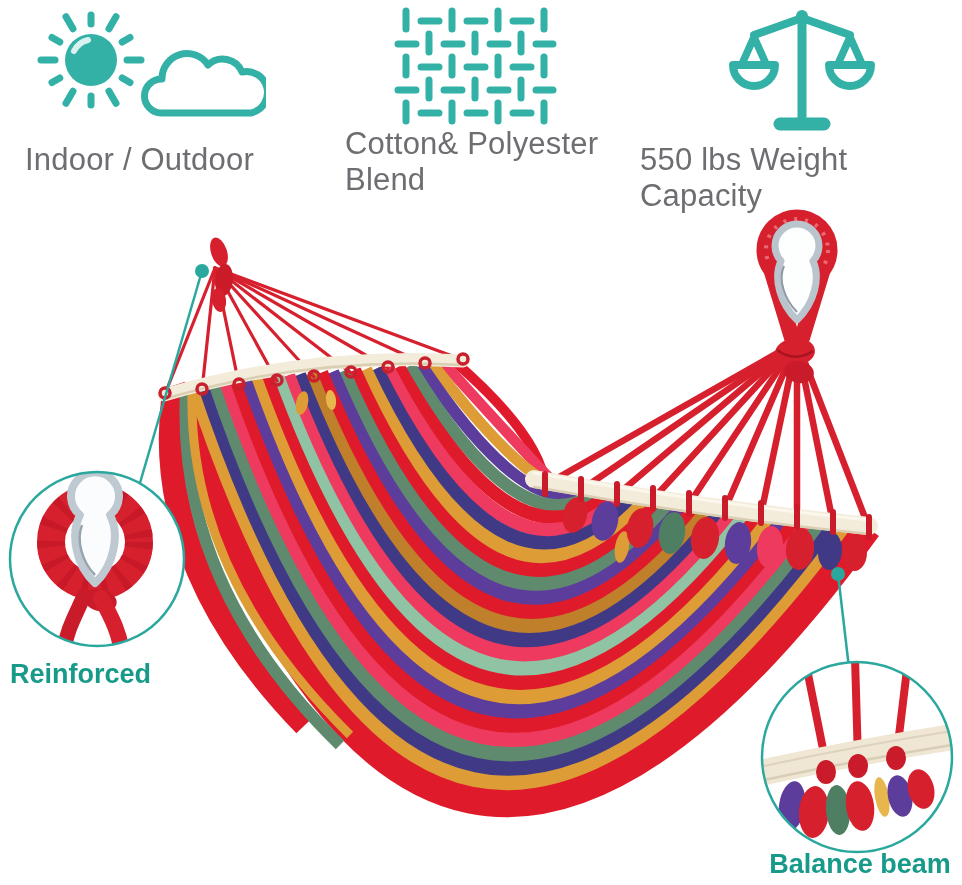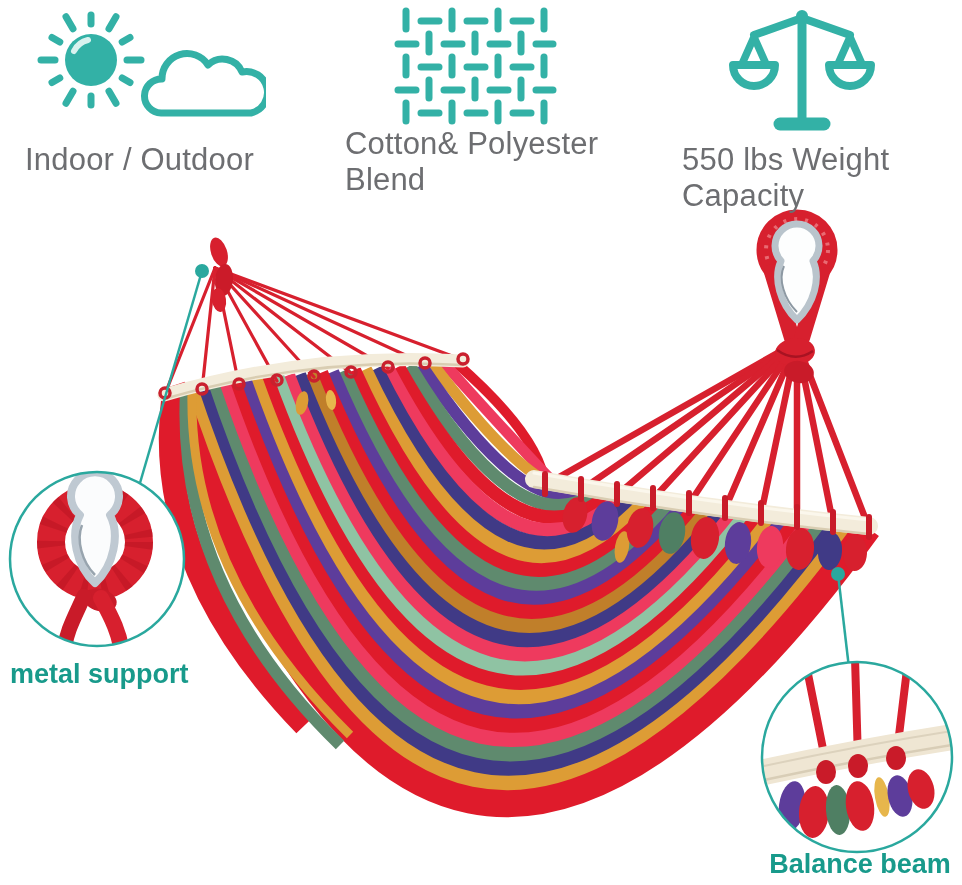--- a/index.html
+++ b/index.html
@@ -81,21 +81,21 @@
     <path d="M53,120 H97" stroke-width="13"></path>
     <path d="M27,33 L15,60 M27,33 L39,60" stroke-width="7.5"></path>
     <path d="M6,61 a21,21 0 0 0 42,0 z" stroke-width="8"></path>
     <path d="M123,33 L111,60 M123,33 L135,60" stroke-width="7.5"></path>
     <path d="M102,61 a21,21 0 0 0 42,0 z" stroke-width="8"></path>
   </g>
 </svg>
 
 <div class="feat-label" style="left:25px;top:142px;width:260px">Indoor / Outdoor</div>
 <div class="feat-label" style="left:345px;top:126px;width:260px">Cotton&amp; Polyester Blend</div>
-<div class="feat-label" style="left:682px;top:142px;width:260px">550 lbs Weight Capacity</div>
+<div class="feat-label" style="left:640px;top:142px;width:260px">550 lbs Weight Capacity</div>
 
 <svg class="scene" width="962" height="885" viewBox="0 0 962 885">
   <defs>
     <clipPath id="clipL">
         <circle cx="97" cy="559" r="87"></circle>
       </clipPath>
     <clipPath id="clipR">
         <circle cx="857" cy="757" r="95"></circle>
       </clipPath>
   </defs>
@@ -267,15 +267,15 @@
       </g>
       <ellipse cx="826" cy="772" rx="10" ry="12" fill="#c91b29"></ellipse>
       <ellipse cx="858" cy="766" rx="10" ry="12" fill="#c91b29"></ellipse>
       <ellipse cx="896" cy="758" rx="10" ry="12" fill="#c91b29"></ellipse>
     </g>
     <circle cx="857" cy="757" r="95" fill="none" class="acc" stroke-width="2.5"></circle>
   </g>
 </svg>
 
 <div class="callout-text left">
-  <div>metal support</div>
+  <div>Reinforced</div>
 </div>
 <div class="callout-text right">Balance beam</div>
 
 </body></html>

